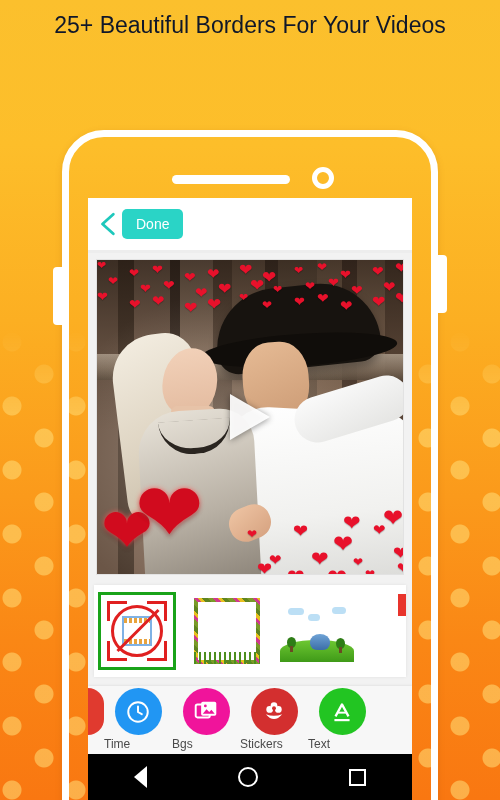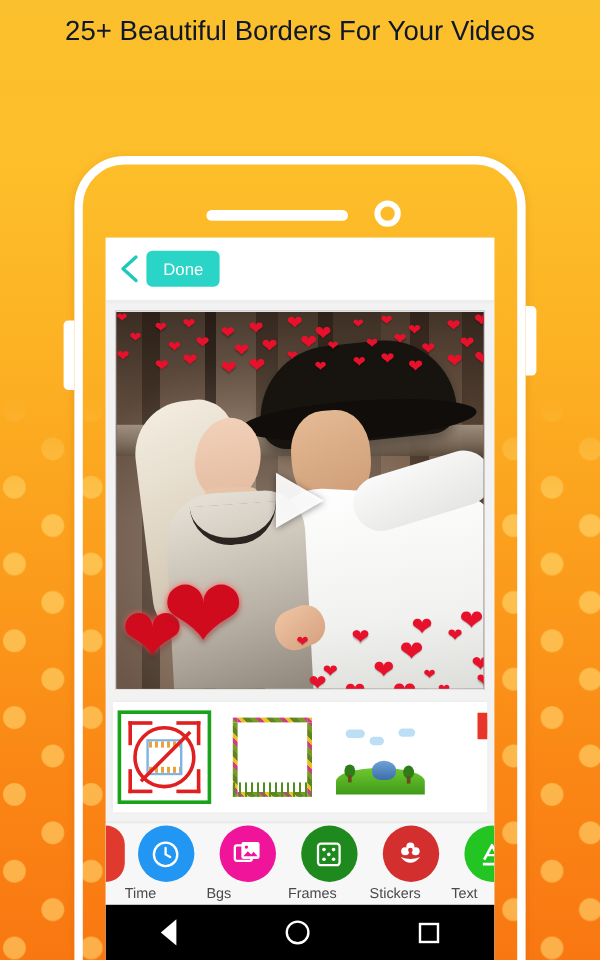--- a/index.html
+++ b/index.html
@@ -418,33 +418,20 @@
         <svg width="26" height="26" viewBox="0 0 24 24">
           <rect x="2.5" y="5" width="13" height="12" rx="1.6" fill="none" stroke="#fff" stroke-width="1.8"></rect>
           <rect x="7.5" y="2.5" width="14" height="13" rx="1.6" fill="#fff"></rect>
           <path d="M9 13.5 L12.5 9.5 L15 12 L17 10 L20 13.5 Z" fill="#F0149B"></path>
           <circle cx="11.4" cy="6.4" r="1.3" fill="#F0149B"></circle>
         </svg>
       </div>
       <div class="lbl">Bgs</div>
     </div>
 
-    <div class="tool">
-      <div class="circ" style="background:#1E8A1E">
-        <svg width="24" height="24" viewBox="0 0 24 24">
-          <rect x="3" y="3" width="18" height="18" rx="2.5" fill="none" stroke="#fff" stroke-width="1.9"></rect>
-          <circle cx="8" cy="8" r="1.5" fill="#fff"></circle>
-            <circle cx="16" cy="8" r="1.5" fill="#fff"></circle>
-          <circle cx="12" cy="12" r="1.5" fill="#fff"></circle>
-          <circle cx="8" cy="16" r="1.5" fill="#fff"></circle>
-            <circle cx="16" cy="16" r="1.5" fill="#fff"></circle>
-        </svg>
-      </div>
-      <div class="lbl">Frames</div>
-    </div>
 
     <div class="tool">
       <div class="circ" style="background:#D32F2F">
         <svg width="26" height="26" viewBox="0 0 24 24">
           <circle cx="12" cy="6" r="3.1" fill="#fff"></circle>
           <circle cx="8" cy="9.6" r="3.1" fill="#fff"></circle>
           <circle cx="16" cy="9.6" r="3.1" fill="#fff"></circle>
           <circle cx="12" cy="8.6" r="1.8" fill="#D32F2F"></circle>
           <path d="M4.5 14 Q12 23 19.5 14 Q12 17 4.5 14 Z" fill="#fff"></path>
         </svg>

